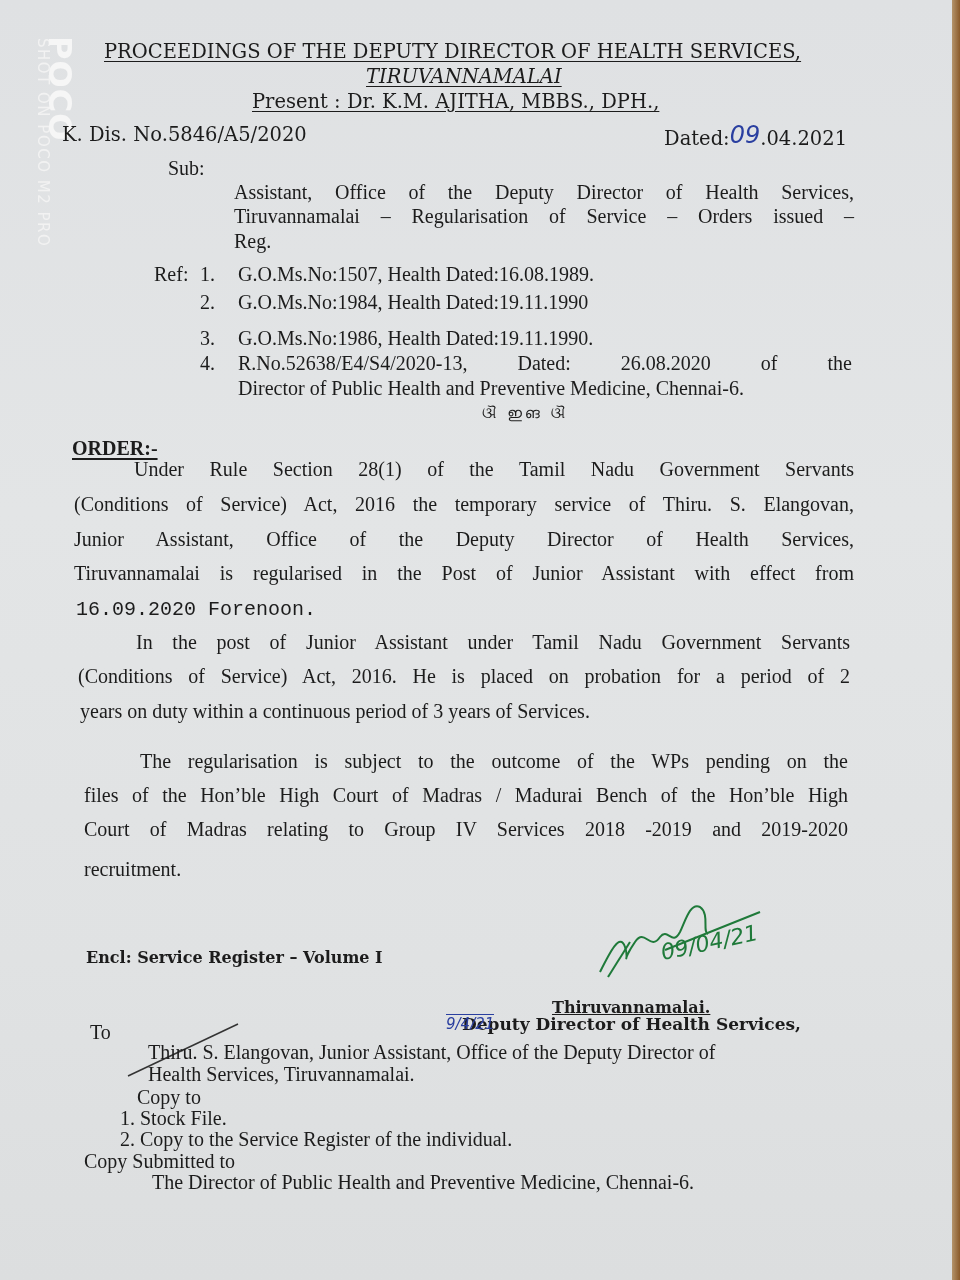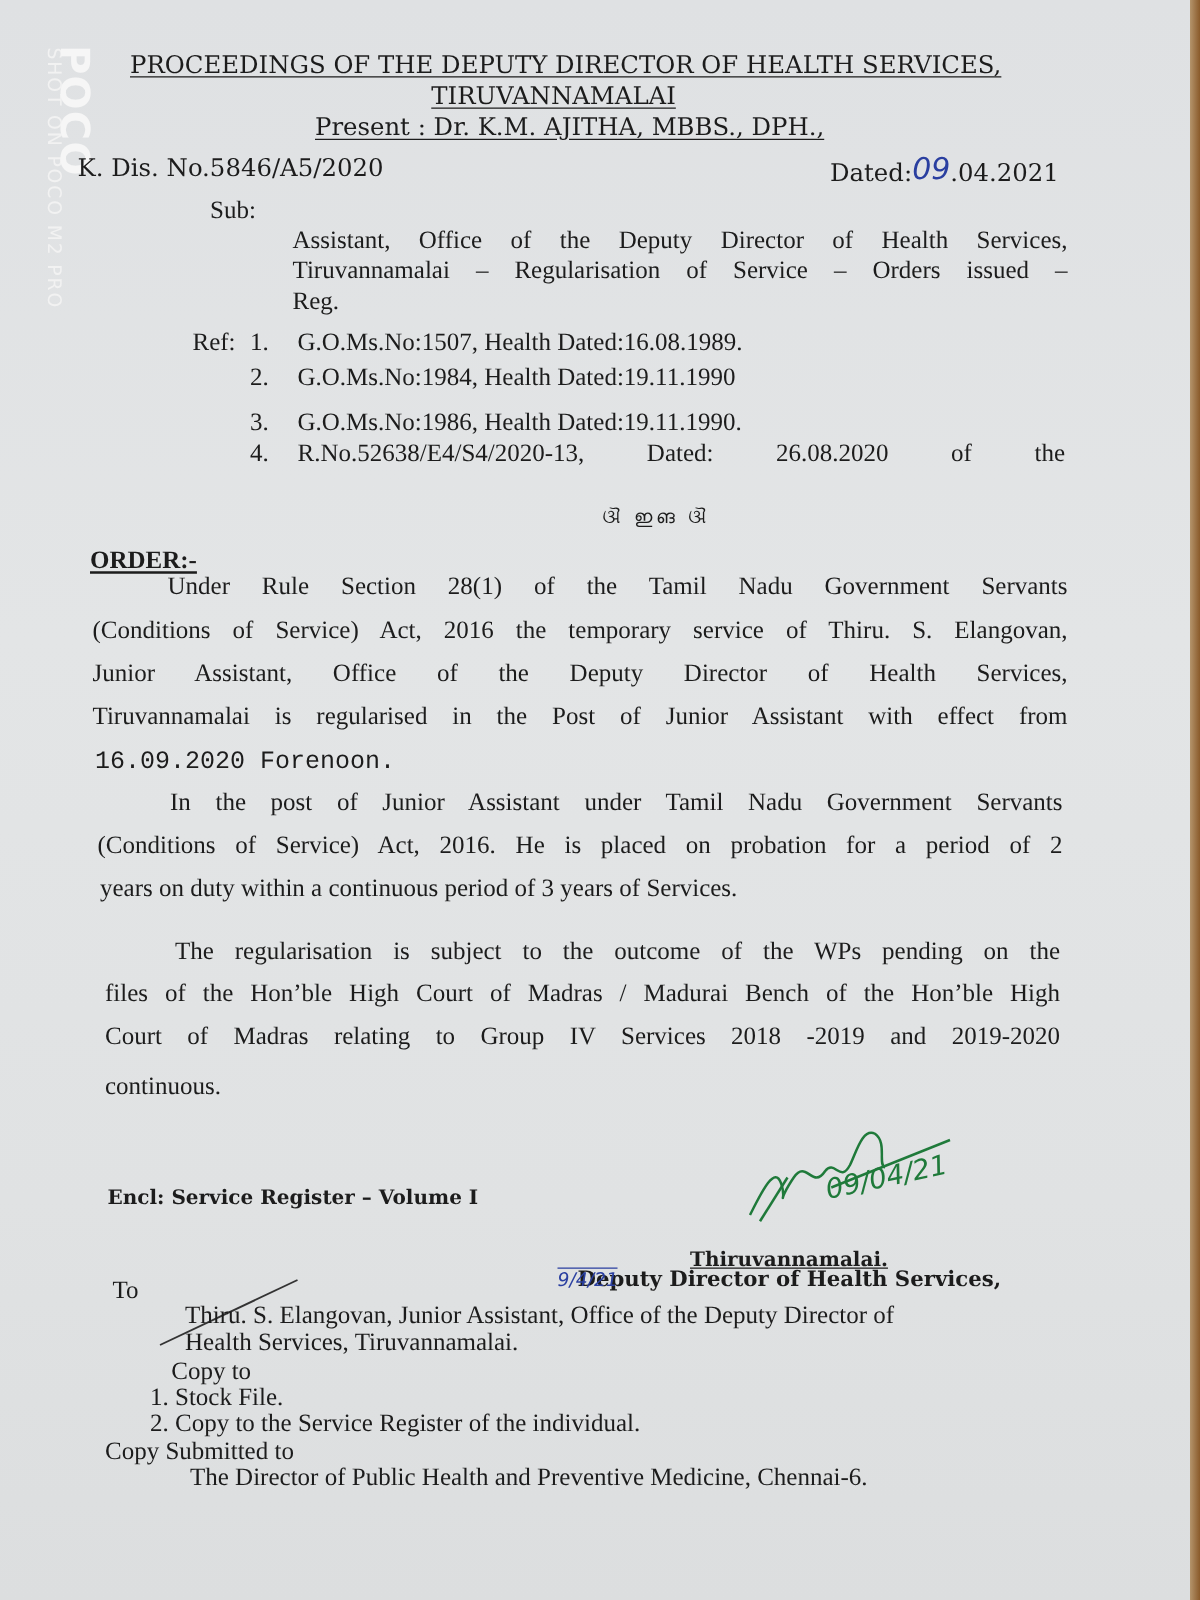--- a/index.html
+++ b/index.html
@@ -39,21 +39,21 @@
 </style>
 </head>
 <body>
 
 <div class="paper">
 
   <div class="wm-line">SHOT ON POCO M2 PRO</div>
   <div class="wm-brand">POCO</div>
 
   <div class="t hdr u" style="left:104px; top:40px;">PROCEEDINGS OF THE DEPUTY DIRECTOR OF HEALTH SERVICES,</div>
-  <div class="t hdr u" style="left:345px; top:65px;">TIRUVANNAMALAI</div>
+  <div class="t hdr u" style="left:366px; top:65px;font-style:italic;">TIRUVANNAMALAI</div>
   <div class="t hdr u" style="left:252px; top:90px;">Present : Dr. K.M. AJITHA, MBBS., DPH.,</div>
 
   <div class="t hdr" style="left:62px; top:123px;">K. Dis. No.5846/A5/2020</div>
   <div class="t hdr" style="left:664px; top:123px;">
     <span>Dated:</span><span class="hand" style="position:relative; color:#2a3fa0; font-size:24px; top:-2px;">09</span><span>.04.2021</span>
   </div>
 
   <div class="t cond" style="left:168px; top:157px;">Sub:</div>
   <div class="t cond just" style="left:234px; top:181px; width:620px;">Assistant, Office of the Deputy Director of Health Services,</div>
   <div class="t cond just" style="left:234px; top:205px; width:620px;">Tiruvannamalai – Regularisation of Service – Orders issued –</div>
@@ -61,38 +61,39 @@
 
   <div class="t cond" style="left:154px; top:263px;">Ref:</div>
   <div class="t cond" style="left:200px; top:263px;">1.</div>
   <div class="t cond" style="left:238px; top:263px;">G.O.Ms.No:1507, Health Dated:16.08.1989.</div>
   <div class="t cond" style="left:200px; top:291px;">2.</div>
   <div class="t cond" style="left:238px; top:291px;">G.O.Ms.No:1984, Health Dated:19.11.1990</div>
   <div class="t cond" style="left:200px; top:327px;">3.</div>
   <div class="t cond" style="left:238px; top:327px;">G.O.Ms.No:1986, Health Dated:19.11.1990.</div>
   <div class="t cond" style="left:200px; top:352px;">4.</div>
   <div class="t cond just" style="left:238px; top:352px; width:614px;">R.No.52638/E4/S4/2020-13,  Dated:  26.08.2020  of  the</div>
+  <div class="t cond" style="left:238px; top:377px;">Director of Public Health and Preventive Medicine, Chennai-6.</div>
   <div class="divider" style="left:482px; top:404px;">ଔ ഇങ ଔ</div>
 
   <div class="t cond bold u" style="left:72px; top:437px;">ORDER:-</div>
 
   <div class="t cond just" style="left:134px; top:458px; width:720px;">Under Rule Section 28(1) of the Tamil Nadu Government Servants</div>
   <div class="t cond just" style="left:74px; top:493px; width:780px;">(Conditions of Service) Act, 2016 the temporary service of  Thiru. S. Elangovan,</div>
   <div class="t cond just" style="left:74px; top:528px; width:780px;">Junior Assistant, Office of the Deputy Director of Health Services,</div>
   <div class="t cond just" style="left:74px; top:562px; width:780px;">Tiruvannamalai is regularised in the Post of Junior Assistant with effect from</div>
   <div class="t cond" style="left:76px; top:598px;font-family:Liberation Mono, monospace;">16.09.2020 Forenoon.</div>
 
   <div class="t cond just" style="left:136px; top:631px; width:714px;">In the post of Junior Assistant under Tamil Nadu Government Servants</div>
   <div class="t cond just" style="left:78px; top:665px; width:772px;">(Conditions of Service) Act, 2016.  He is placed on probation for a period of 2</div>
   <div class="t cond" style="left:80px; top:700px;">years on duty within a continuous period of 3 years of Services.</div>
 
   <div class="t cond just" style="left:140px; top:750px; width:708px;">The regularisation is subject to the outcome of the WPs pending on the</div>
   <div class="t cond just" style="left:84px; top:784px; width:764px;">files of the Hon’ble High Court of Madras / Madurai Bench of the Hon’ble High</div>
   <div class="t cond just" style="left:84px; top:818px; width:764px;">Court of Madras relating to Group IV Services 2018 -2019 and 2019-2020</div>
-  <div class="t cond" style="left:84px; top:858px;">continuous.</div>
+  <div class="t cond" style="left:84px; top:858px;">recruitment.</div>
 
   <div class="t bold" style="left:86px; top:908px; font-size:16px;margin-top:40px;">Encl: Service Register – Volume I</div>
 
   <svg style="position:absolute; left:590px; top:892px;" width="200" height="90">
     <path d="M10 80 C20 60, 30 40, 35 55 C40 70, 30 72, 45 50 C55 35, 60 60, 70 45 C78 35, 82 55, 90 40 C95 30, 100 10, 110 15 C120 22, 112 40, 118 42" fill="none" stroke="#1f7a3a" stroke-width="2"></path>
     <path d="M18 85 L40 50" fill="none" stroke="#1f7a3a" stroke-width="2"></path>
     <path d="M75 58 L170 20" fill="none" stroke="#1f7a3a" stroke-width="2"></path>
   </svg>
   <div class="hand" style="left:660px; top:930px; color:#1f7a3a; font-size:22px; transform:rotate(-12deg);">09/04/21</div>
 

